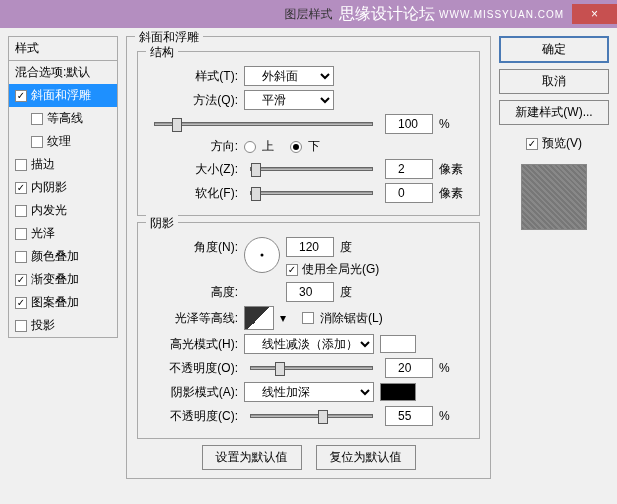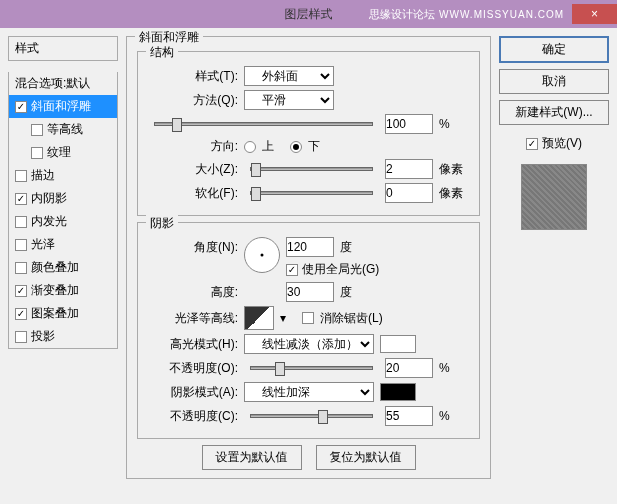--- a/index.html
+++ b/index.html
@@ -1,41 +1,41 @@
 <!DOCTYPE html>
 <html><head>
 <meta charset="utf-8">
 <style>
 * { box-sizing: border-box; font-family: "Microsoft YaHei", SimSun, sans-serif; font-size: 12px; }
 body { margin: 0; background: #fff; }
 .titlebar { background: #b48ec0; height: 28px; display: flex; align-items: center; position: relative; }
 .titlebar-title { position: absolute; left: 50%; transform: translateX(-50%); color: #333; }
 .titlebar-right { margin-left: auto; display: flex; align-items: center; }
-.titlebar-text { color: #fff; font-size: 11px; margin-right: 4px; }
+.titlebar-text { color: #fff; font-size: 16px; margin-right: 4px; }
 .titlebar-url { color: #fff; font-size: 10px; margin-right: 8px; letter-spacing: 1px; }
 .close-btn { background: #c75050; color: #fff; width: 45px; height: 20px; display: flex; align-items: center; justify-content: center; cursor: pointer; }
 .main { display: flex; padding: 8px; gap: 8px; background: #f0f0f0; height: 476px; }
 .left-panel { width: 110px; }
 .styles-header { border: 1px solid #aaa; padding: 3px 6px; background: #f0f0f0; }
-.styles-list { border: 1px solid #aaa; border-top: none; margin-top: 11px; }
+.styles-list { border: 1px solid #aaa; border-top: none; }
 .style-item { padding: 3px 6px; display: flex; align-items: center; gap: 4px; cursor: pointer; }
 .style-item.selected { background: #1e90ff; color: #fff; }
 .style-item.indented { padding-left: 22px; }
 .checkbox { width: 12px; height: 12px; border: 1px solid #888; background: #fff; display: inline-flex; align-items: center; justify-content: center; font-size: 10px; color: #000; }
 .checkbox.checked::after { content: "✓"; }
 .center-panel { flex: 1; }
 .fieldset { border: 1px solid #aaa; padding: 8px 10px; margin: 0 0 6px 0; position: relative; }
 .fieldset-legend { position: absolute; top: -8px; left: 8px; background: #f0f0f0; padding: 0 4px; }
 .sub-fieldset { border: 1px solid #aaa; padding: 10px 10px 8px 10px; margin: 6px 0; position: relative; }
 .row { display: flex; align-items: center; margin: 4px 0; gap: 6px; }
 .row-label { width: 90px; text-align: right; }
 select { height: 20px; border: 1px solid #888; background: #fff; padding-left: 13px; }
 .slider-track { flex: 1; height: 4px; background: linear-gradient(#888,#ccc); border: 1px solid #666; position: relative; margin: 0 6px; min-width: 100px; }
 .slider-thumb { position: absolute; top: -5px; width: 10px; height: 14px; background: #ddd; border: 1px solid #555; }
-.num-input { width: 48px; height: 20px; border: 1px solid #888; background: #fff; padding: 0 0; text-align: left; }
+.num-input { width: 48px; height: 20px; border: 1px solid #888; background: #fff; padding: 0 12px; text-align: left; }
 .unit { width: 30px; }
 .radio { width: 12px; height: 12px; border: 1px solid #888; border-radius: 50%; background: #fff; display: inline-flex; align-items: center; justify-content: center; }
 .radio.checked::after { content: ""; width: 6px; height: 6px; background: #000; border-radius: 50%; }
 .angle-circle { width: 36px; height: 36px; border: 1px solid #888; border-radius: 50%; background: #fff; position: relative; }
 .angle-center { position: absolute; width: 3px; height: 3px; background: #000; border-radius: 50%; top: 50%; left: 50%; transform: translate(-50%,-50%); }
 .contour-box { width: 30px; height: 24px; border: 1px solid #888; background: linear-gradient(135deg, #333 0%, #333 50%, #fff 50%, #fff 100%); }
 .color-swatch { width: 36px; height: 18px; border: 1px solid #888; }
 .btn { border: 1px solid #888; background: #f0f0f0; padding: 3px 12px; cursor: pointer; min-width: 100px; text-align: center; }
 .right-panel { width: 110px; display: flex; flex-direction: column; gap: 6px; }
 .right-btn { border: 1px solid #888; background: #f0f0f0; padding: 3px 0; text-align: center; cursor: pointer; }

